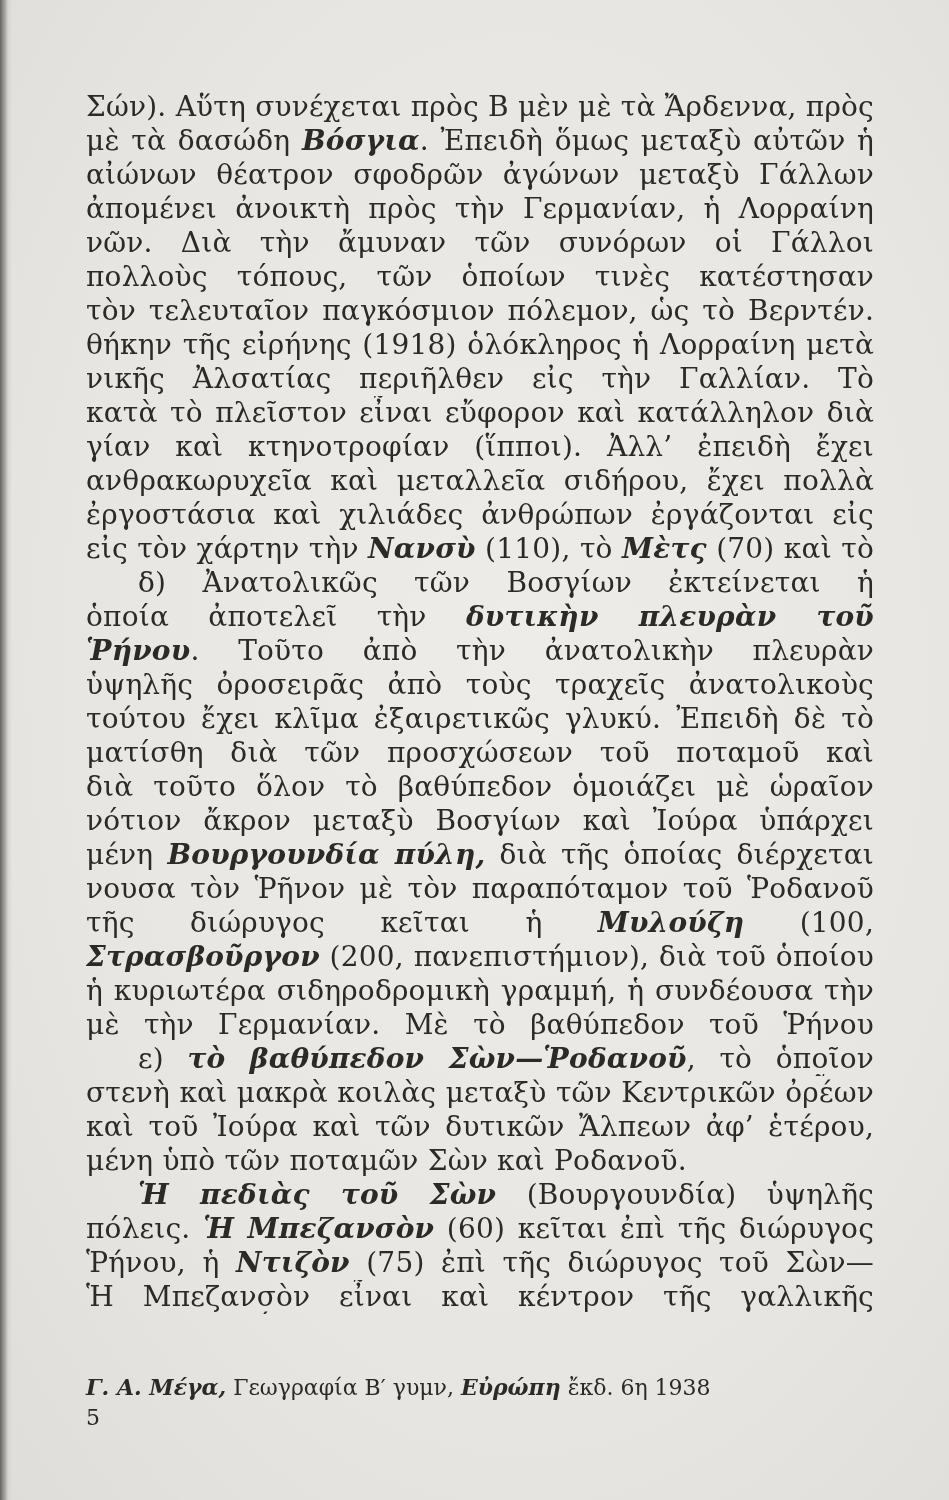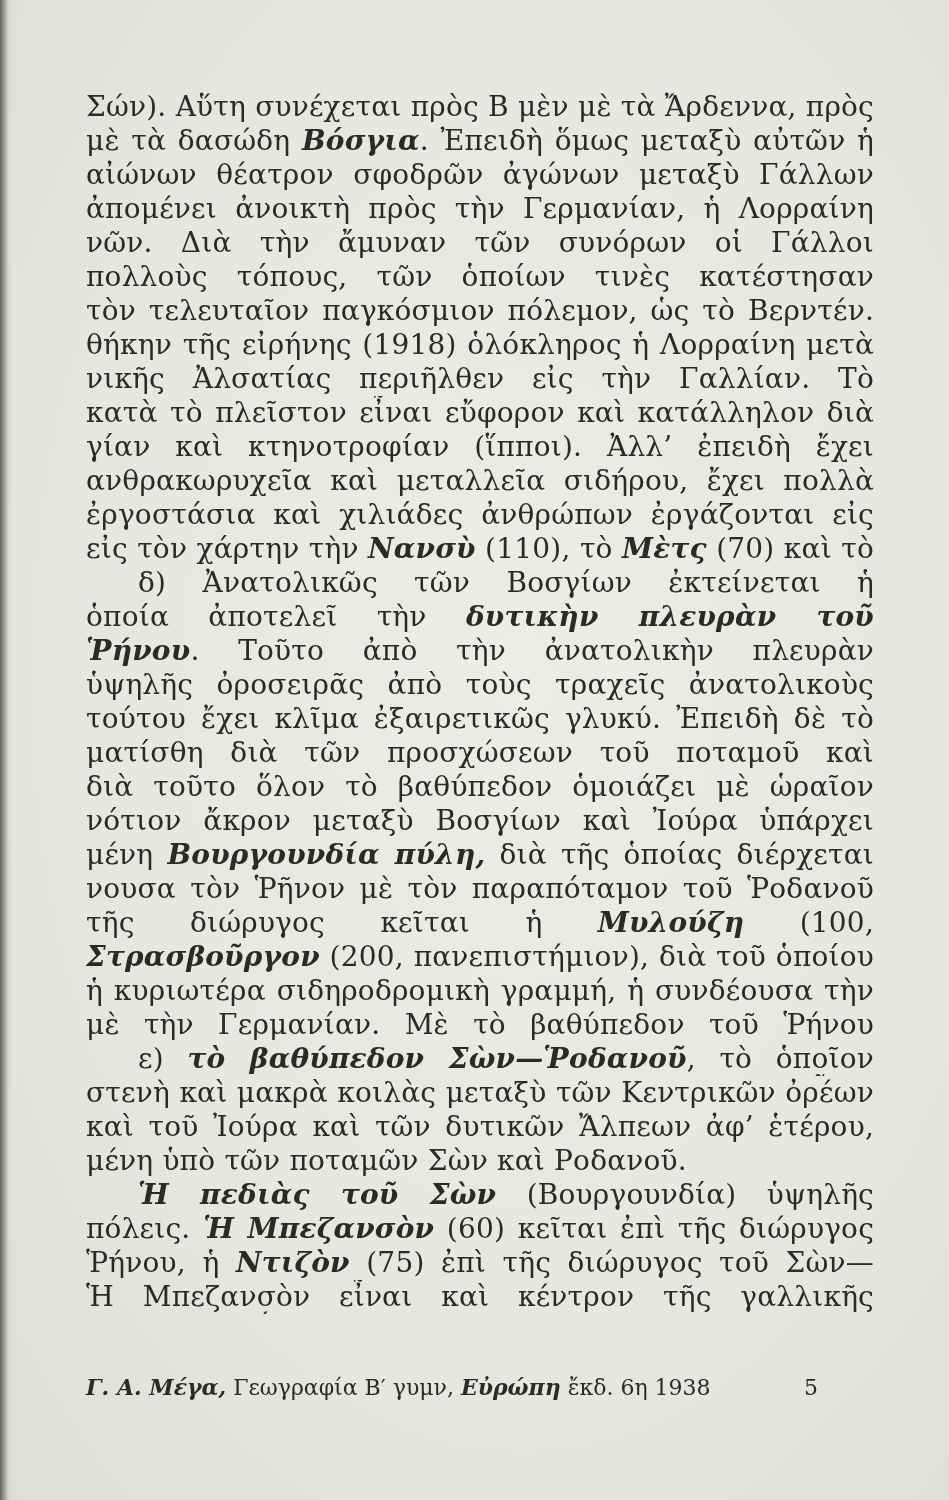--- a/index.html
+++ b/index.html
@@ -64,20 +64,21 @@
     position: absolute;
     left: 86px;
     top: 1372px;
     width: 788px;
     font-size: 22px;
     line-height: 30px;
     color: #2c2a26;
     display: flex;
     justify-content: space-between;
     align-items: baseline;
+    flex-direction: column;
   }
   .footer .page-number {
     padding-right: 56px;
     font-size: 22px;
   }
 </style>
 </head>
 <body>
 
 <div class="book-page">

